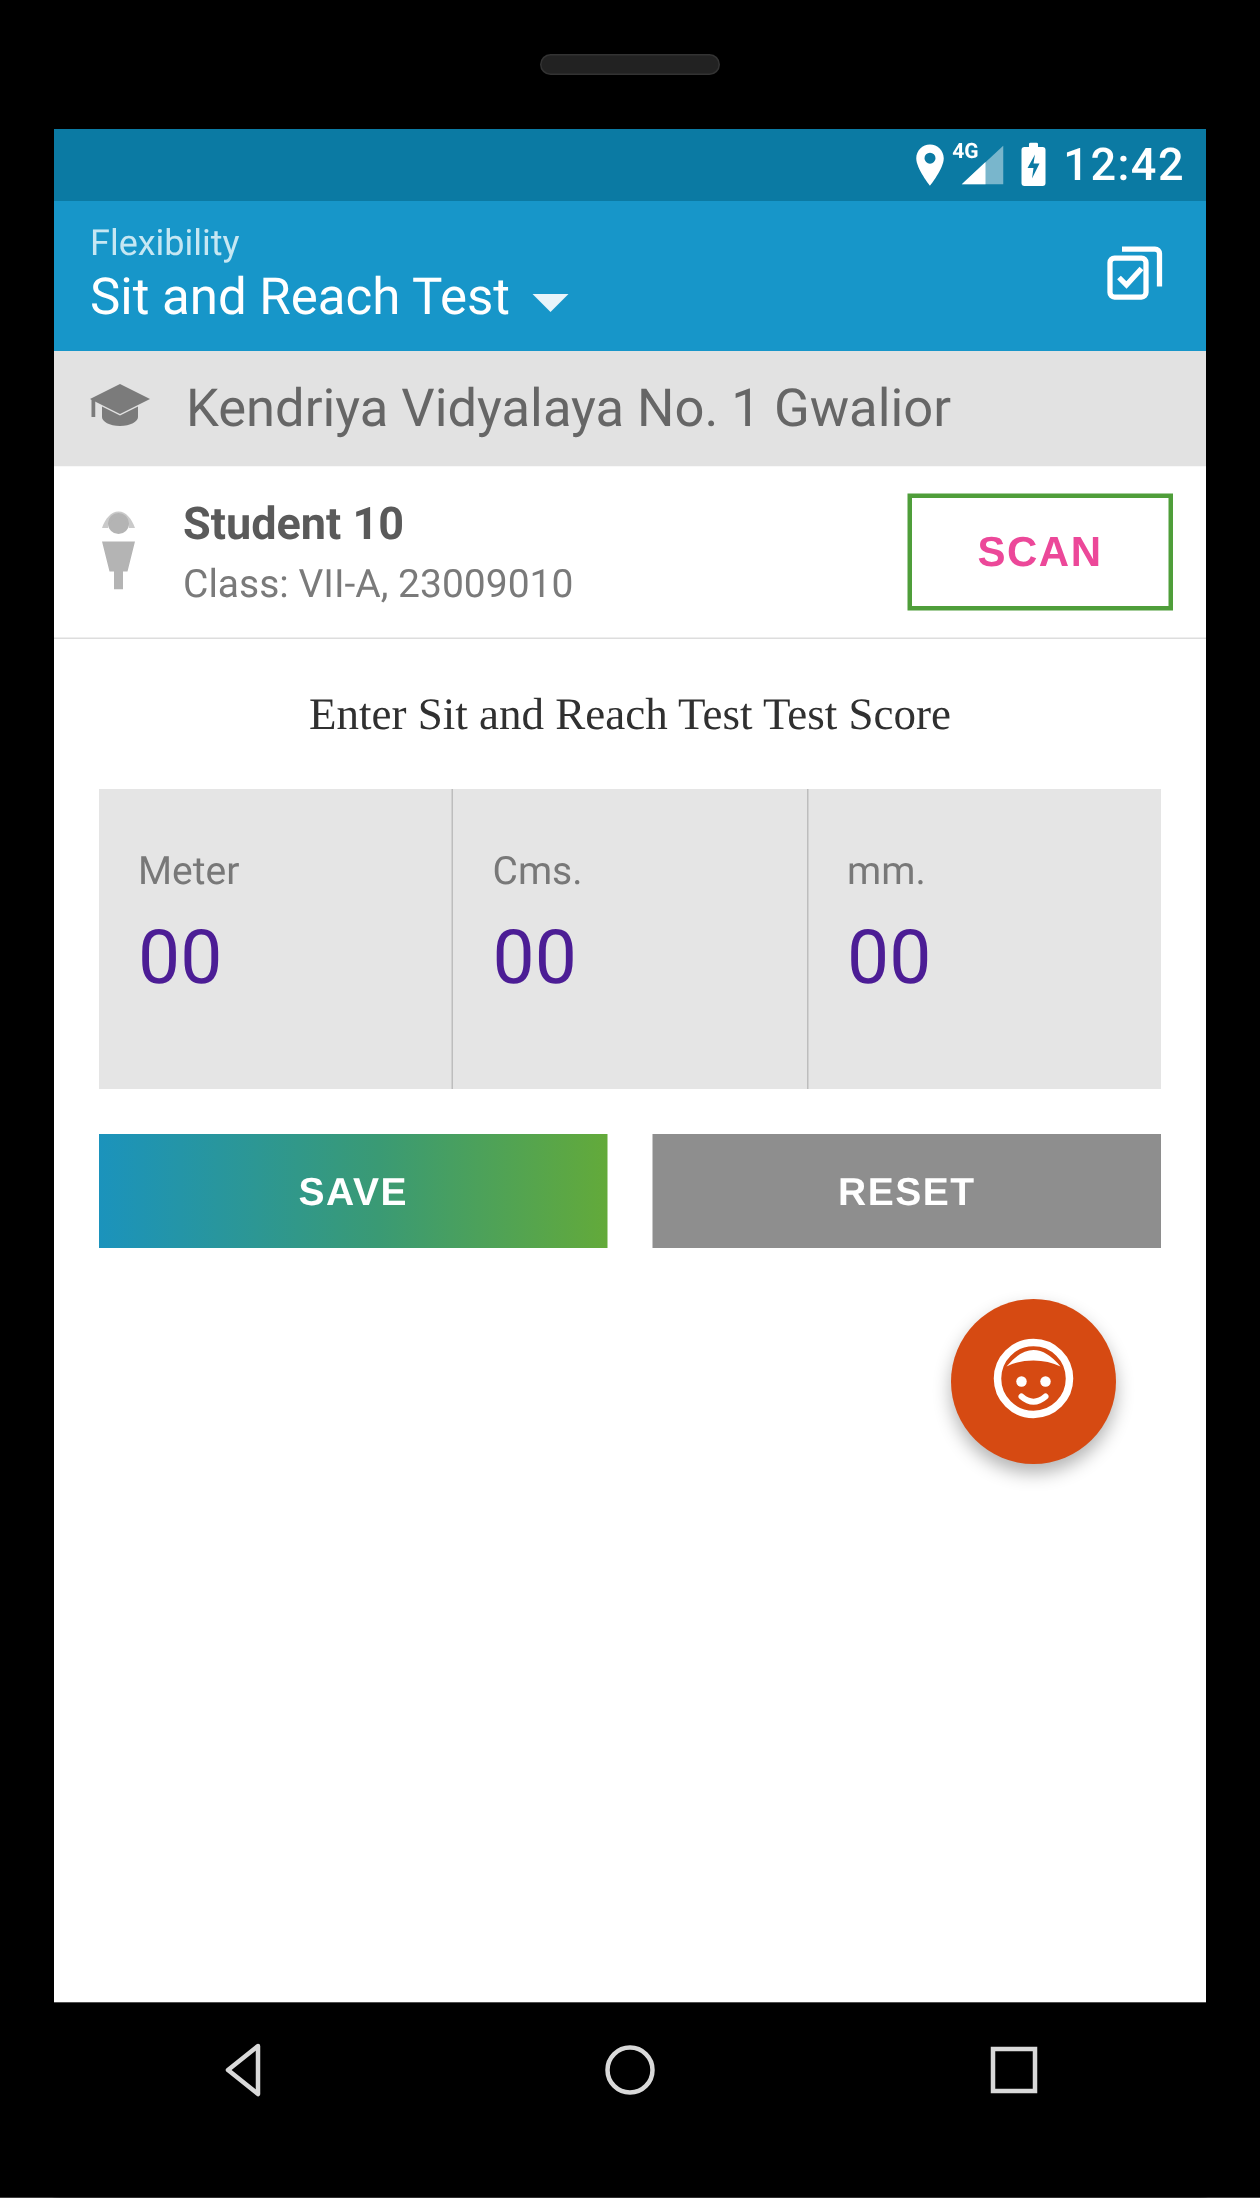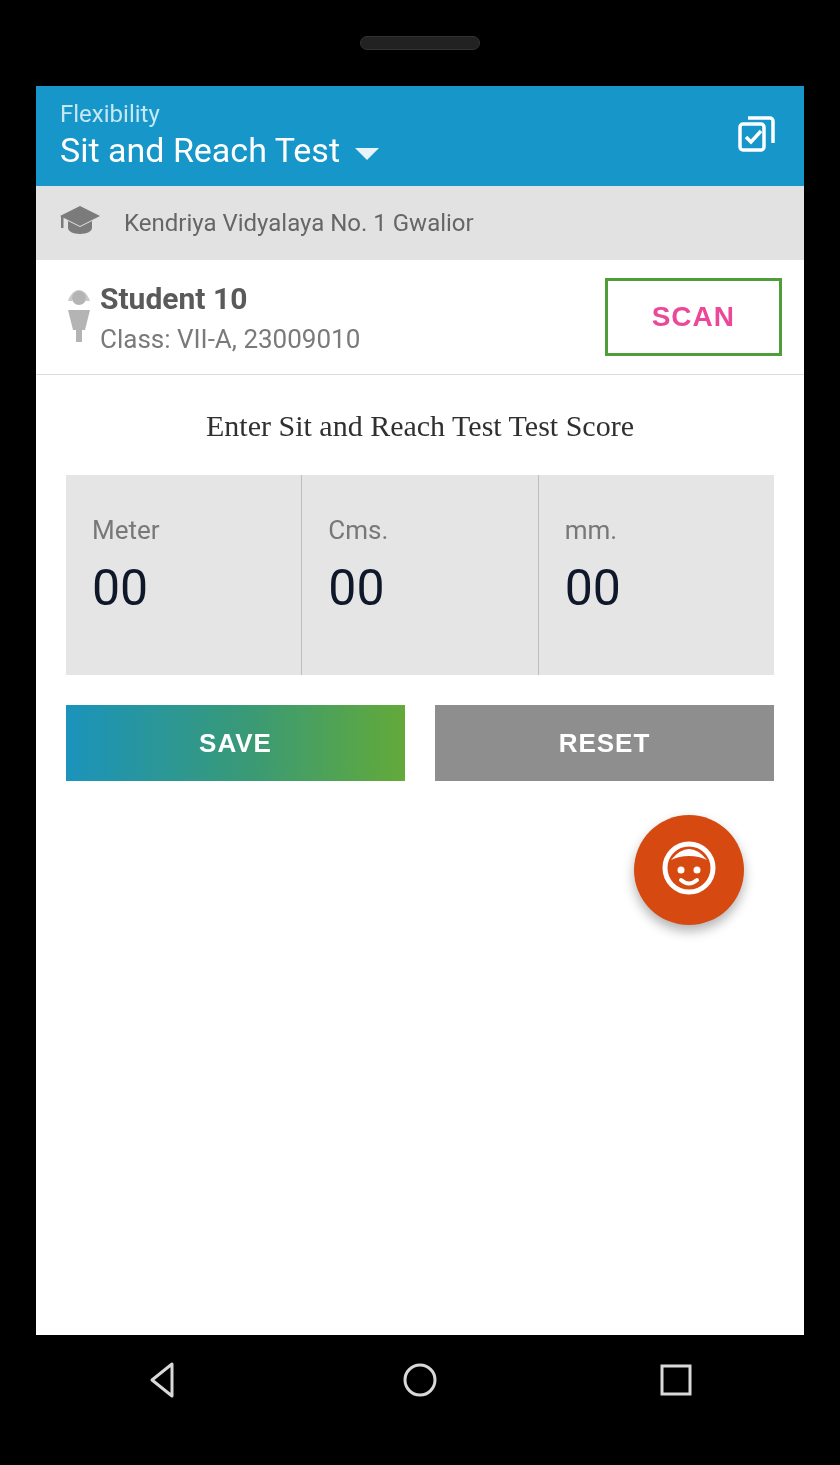--- a/index.html
+++ b/index.html
@@ -38,25 +38,25 @@
     width: 0; height: 0; border-left: 12px solid transparent;
     border-right: 12px solid transparent; border-top: 12px solid #e8f4fa;
     position: relative; top: 4px;
   }
   .app-bar-action { color: #fff; }
   
   .school-bar {
     background: #e2e2e2; display: flex; align-items: center; gap: 22px;
     padding: 18px 22px; color: #666;
   }
-  .school-bar .school-name { font-size: 24px; font-weight: 400; color: #666; }
+  .school-bar .school-name { font-size: 35px; font-weight: 400; color: #666; }
   
   .student-row {
     background: #fff; display: flex; align-items: center; padding: 18px 22px;
-    border-bottom: 1px solid #ddd;
+    gap: 22px; border-bottom: 1px solid #ddd;
   }
   .student-info { flex: 1; display: flex; flex-direction: column; gap: 8px; }
   .student-name { font-size: 30px; font-weight: 700; color: #5a5a5a; }
   .student-meta { font-size: 26px; color: #7a7a7a; font-weight: 400; }
   .scan-btn {
     border: 3px solid #4f9e3a; color: #ec4899; background: #fff;
     font-size: 28px; font-weight: 700; letter-spacing: 1px;
     padding: 20px 44px; cursor: pointer;
   }
   
@@ -69,21 +69,21 @@
   .input-grid {
     display: flex; background: #e5e5e5; height: 200px;
   }
   .input-cell {
     flex: 1; padding: 40px 26px; display: flex; flex-direction: column;
     justify-content: flex-start; gap: 14px; border-right: 1px solid #bdbdbd;
   }
   .input-cell:last-child { border-right: none; }
   .input-label { font-size: 26px; color: #787878; }
   .input-value {
-    font-size: 50px; color: #0f172a; font-weight: 400; border: none;
+    font-size: 50px; color: #4c1d95; font-weight: 400; border: none;
     background: transparent; width: 100%; outline: none;
     font-family: inherit;
   }
   .btn-row { display: flex; gap: 30px; margin-top: 30px; }
   .btn {
     flex: 1; height: 76px; border: none; color: #fff; font-size: 26px;
     font-weight: 700; letter-spacing: 1px; cursor: pointer;
     display: flex; align-items: center; justify-content: center;
   }
   .btn-reset { background: #8e8e8e; }
@@ -103,20 +103,42 @@
   .nav-btn { width: 60px; height: 60px; display: flex; align-items: center; justify-content: center; cursor: pointer; }
 </style>
 </head>
 <body>
 
 <div class="device-frame">
   <div class="speaker"></div>
 
   <div class="screen">
 
+    <div class="status-bar">
+      <span class="status-icon">
+        <svg width="22" height="28" viewBox="0 0 24 30" fill="#fff">
+            <path d="M12 0C6.5 0 2 4.5 2 10c0 7.5 10 20 10 20s10-12.5 10-20C22 4.5 17.5 0 12 0zm0 14a4 4 0 1 1 0-8 4 4 0 0 1 0 8z"></path>
+          </svg>
+      </span>
+      <span class="status-icon" style="position:relative;">
+        <span style="font-size:14px; font-weight:700; position:absolute; top:-4px; left:-6px;">4G</span>
+        <svg width="28" height="26" viewBox="0 0 28 26">
+            <path d="M0 26 L28 26 L28 0 Z" fill="#fff" opacity="0.45"></path>
+            <path d="M0 26 L16 26 L16 11 Z" fill="#fff"></path>
+          </svg>
+      </span>
+      <span class="status-icon">
+        <svg width="20" height="30" viewBox="0 0 20 30" fill="#fff">
+            <rect x="2" y="3" width="16" height="26" rx="2"></rect>
+            <rect x="7" y="0" width="6" height="4" rx="1"></rect>
+            <path d="M11 8 L6 17 L10 17 L9 24 L14 14 L10 14 Z" fill="#0b7aa3"></path>
+          </svg>
+      </span>
+      <span class="time">12:42</span>
+    </div>
 
     <div class="app-bar">
       <div class="app-bar-left">
         <div class="subtitle">Flexibility</div>
         <div class="title-row">
           <span class="title">Sit and Reach Test</span>
           <span class="dropdown-arrow"></span>
         </div>
       </div>
       <div class="app-bar-action">

